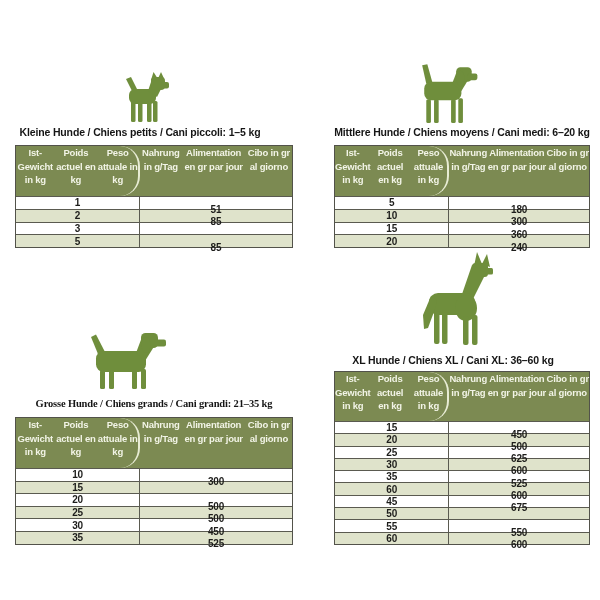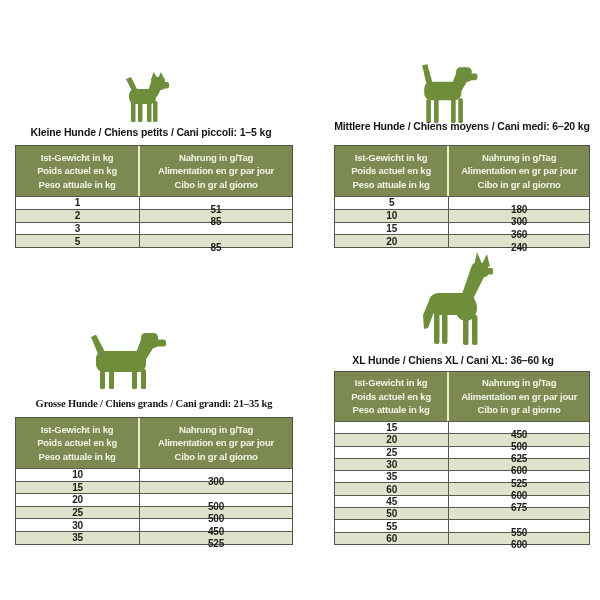--- a/index.html
+++ b/index.html
@@ -18,23 +18,24 @@
   .ftable{
     position:absolute;border:1px solid #52524a;box-sizing:border-box;
     background:#ffffff;
   }
   .thead{
     display:flex;height:50px;box-sizing:border-box;
     background:#7c8a52;color:#f2f4e6;
   }
   .q4 .thead{height:49px;}
   .thcol{
-    display:flex;flex-direction:column;justify-content:center;
+    display:flex;flex-direction:row;justify-content:center;
     text-align:center;font-size:9.5px;font-weight:700;letter-spacing:-0.2px;
     box-sizing:border-box;
+    border-radius:20px;
   }
   .thcol.c1{width:45%;border-right:2px solid #e8ecd4;}
   .thcol.c2{width:55%;text-align:center;}
   .hline{line-height:13.5px;}
   .tbody{display:block;}
   .trow{
     display:flex;height:var(--rh,12.75px);box-sizing:border-box;
     border-top:1px solid #5a5a50;background:#ffffff;
   }
   .trow.alt{background:#dfe3cb;}
@@ -57,21 +58,21 @@
     <rect x="52" y="10" width="28" height="26" rx="8"></rect>
     <rect x="72" y="20" width="16" height="13" rx="4"></rect>
     <polygon points="52,16 57,0 66,14"></polygon>
     <polygon points="66,13 72,0 79,15"></polygon>
     <rect x="12" y="58" width="9" height="42" rx="3"></rect>
     <rect x="26" y="58" width="9" height="42" rx="3"></rect>
     <rect x="44" y="58" width="9" height="42" rx="3"></rect>
     <rect x="56" y="58" width="9" height="42" rx="3"></rect>
   </svg>
 </div>
-<div class="section-title" style="left:12px;top:126px;width:278px;">Kleine Hunde / Chiens petits / Cani piccoli: 1–5 kg</div>
+<div class="section-title" style="left:1px;top:126px;width:278px;">Kleine Hunde / Chiens petits / Cani piccoli: 1–5 kg</div>
 
 <div class="ftable" style="left:15px;top:145px;width:278px;--rh:12.75px;">
   <div class="thead">
     <div class="thcol c1">
         <div class="hline">Ist-Gewicht in kg</div>
         <div class="hline">Poids actuel en kg</div>
         <div class="hline">Peso attuale in kg</div>
       </div>
     <div class="thcol c2">
         <div class="hline">Nahrung in g/Tag</div>
@@ -105,21 +106,21 @@
     <polygon points="62,46 72,20 96,34 80,60"></polygon>
     <rect x="70" y="14" width="30" height="28" rx="8"></rect>
     <rect x="92" y="26" width="19" height="13" rx="4"></rect>
     <ellipse cx="78" cy="36" rx="8" ry="15"></ellipse>
     <rect x="12" y="76" width="9" height="46" rx="3"></rect>
     <rect x="27" y="76" width="9" height="46" rx="3"></rect>
     <rect x="60" y="76" width="9" height="46" rx="3"></rect>
     <rect x="74" y="74" width="9" height="48" rx="3"></rect>
   </svg>
 </div>
-<div class="section-title" style="left:334px;top:120px;width:256px;">Mittlere Hunde / Chiens moyens / Cani medi: 6–20 kg</div>
+<div class="section-title" style="left:334px;top:126px;width:256px;">Mittlere Hunde / Chiens moyens / Cani medi: 6–20 kg</div>
 
 <div class="ftable" style="left:334px;top:145px;width:256px;--rh:12.75px;">
   <div class="thead">
     <div class="thcol c1">
         <div class="hline">Ist-Gewicht in kg</div>
         <div class="hline">Poids actuel en kg</div>
         <div class="hline">Peso attuale in kg</div>
       </div>
     <div class="thcol c2">
         <div class="hline">Nahrung in g/Tag</div>

